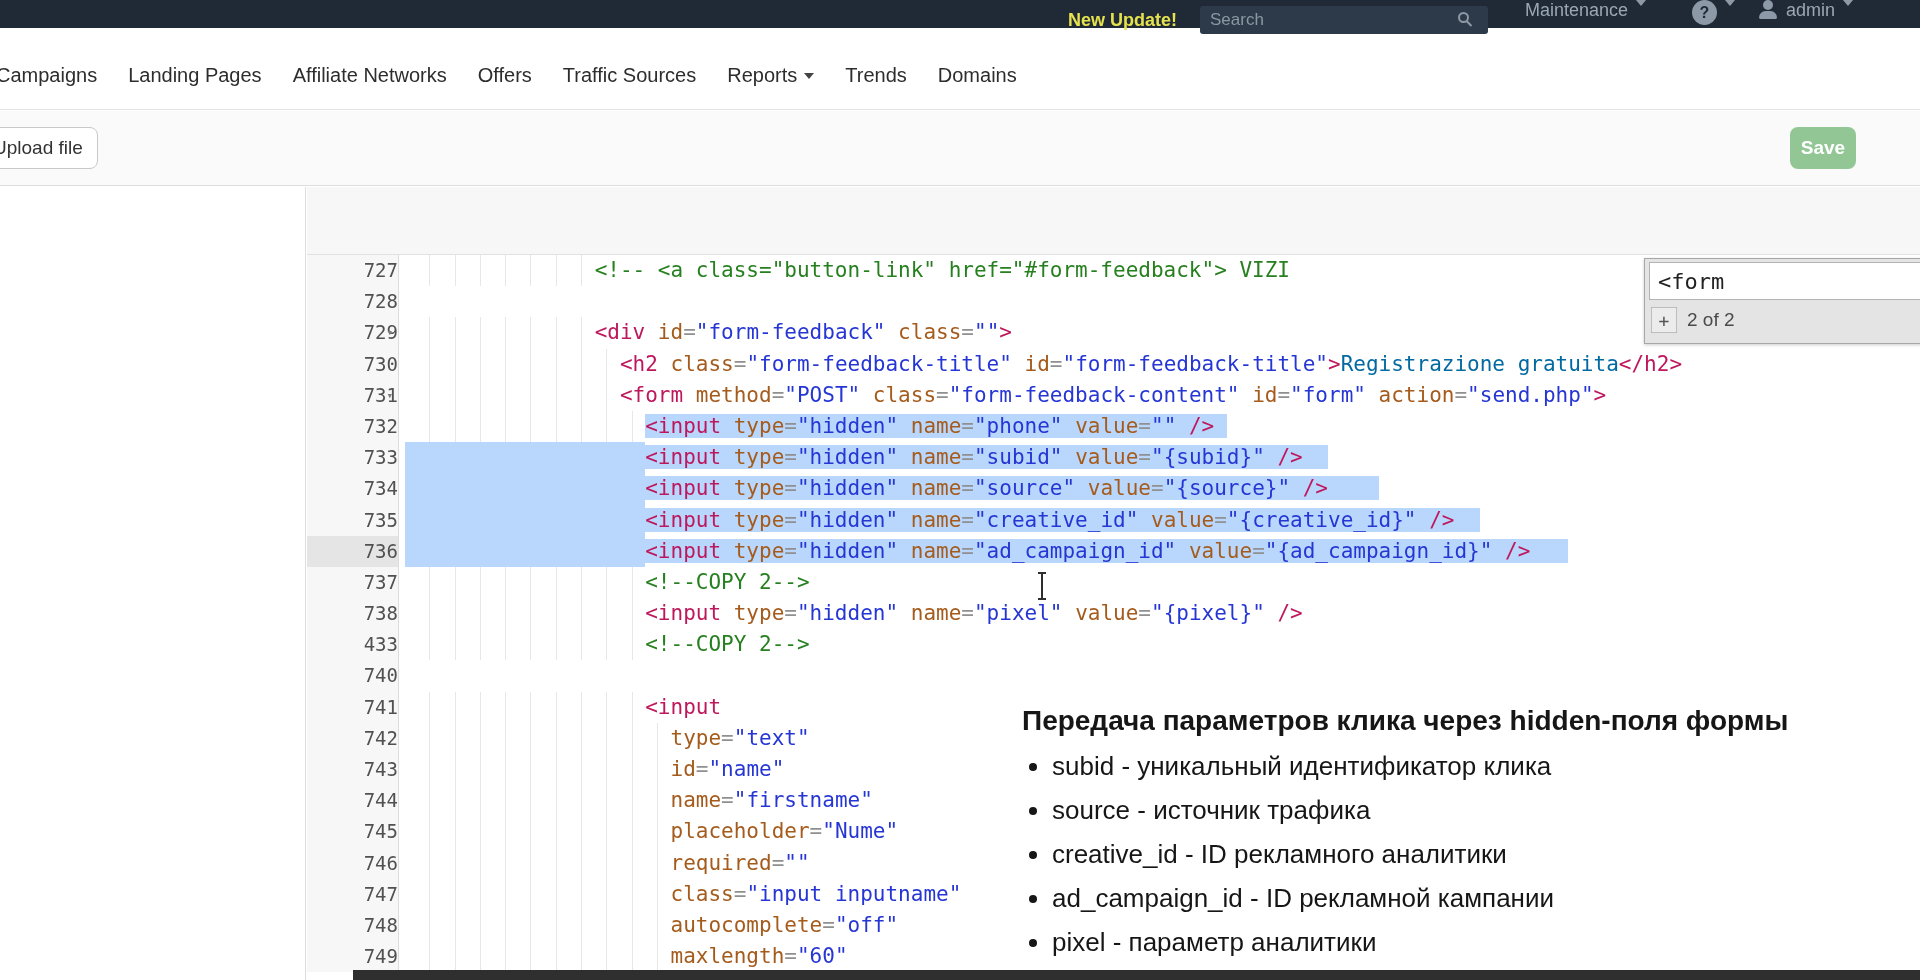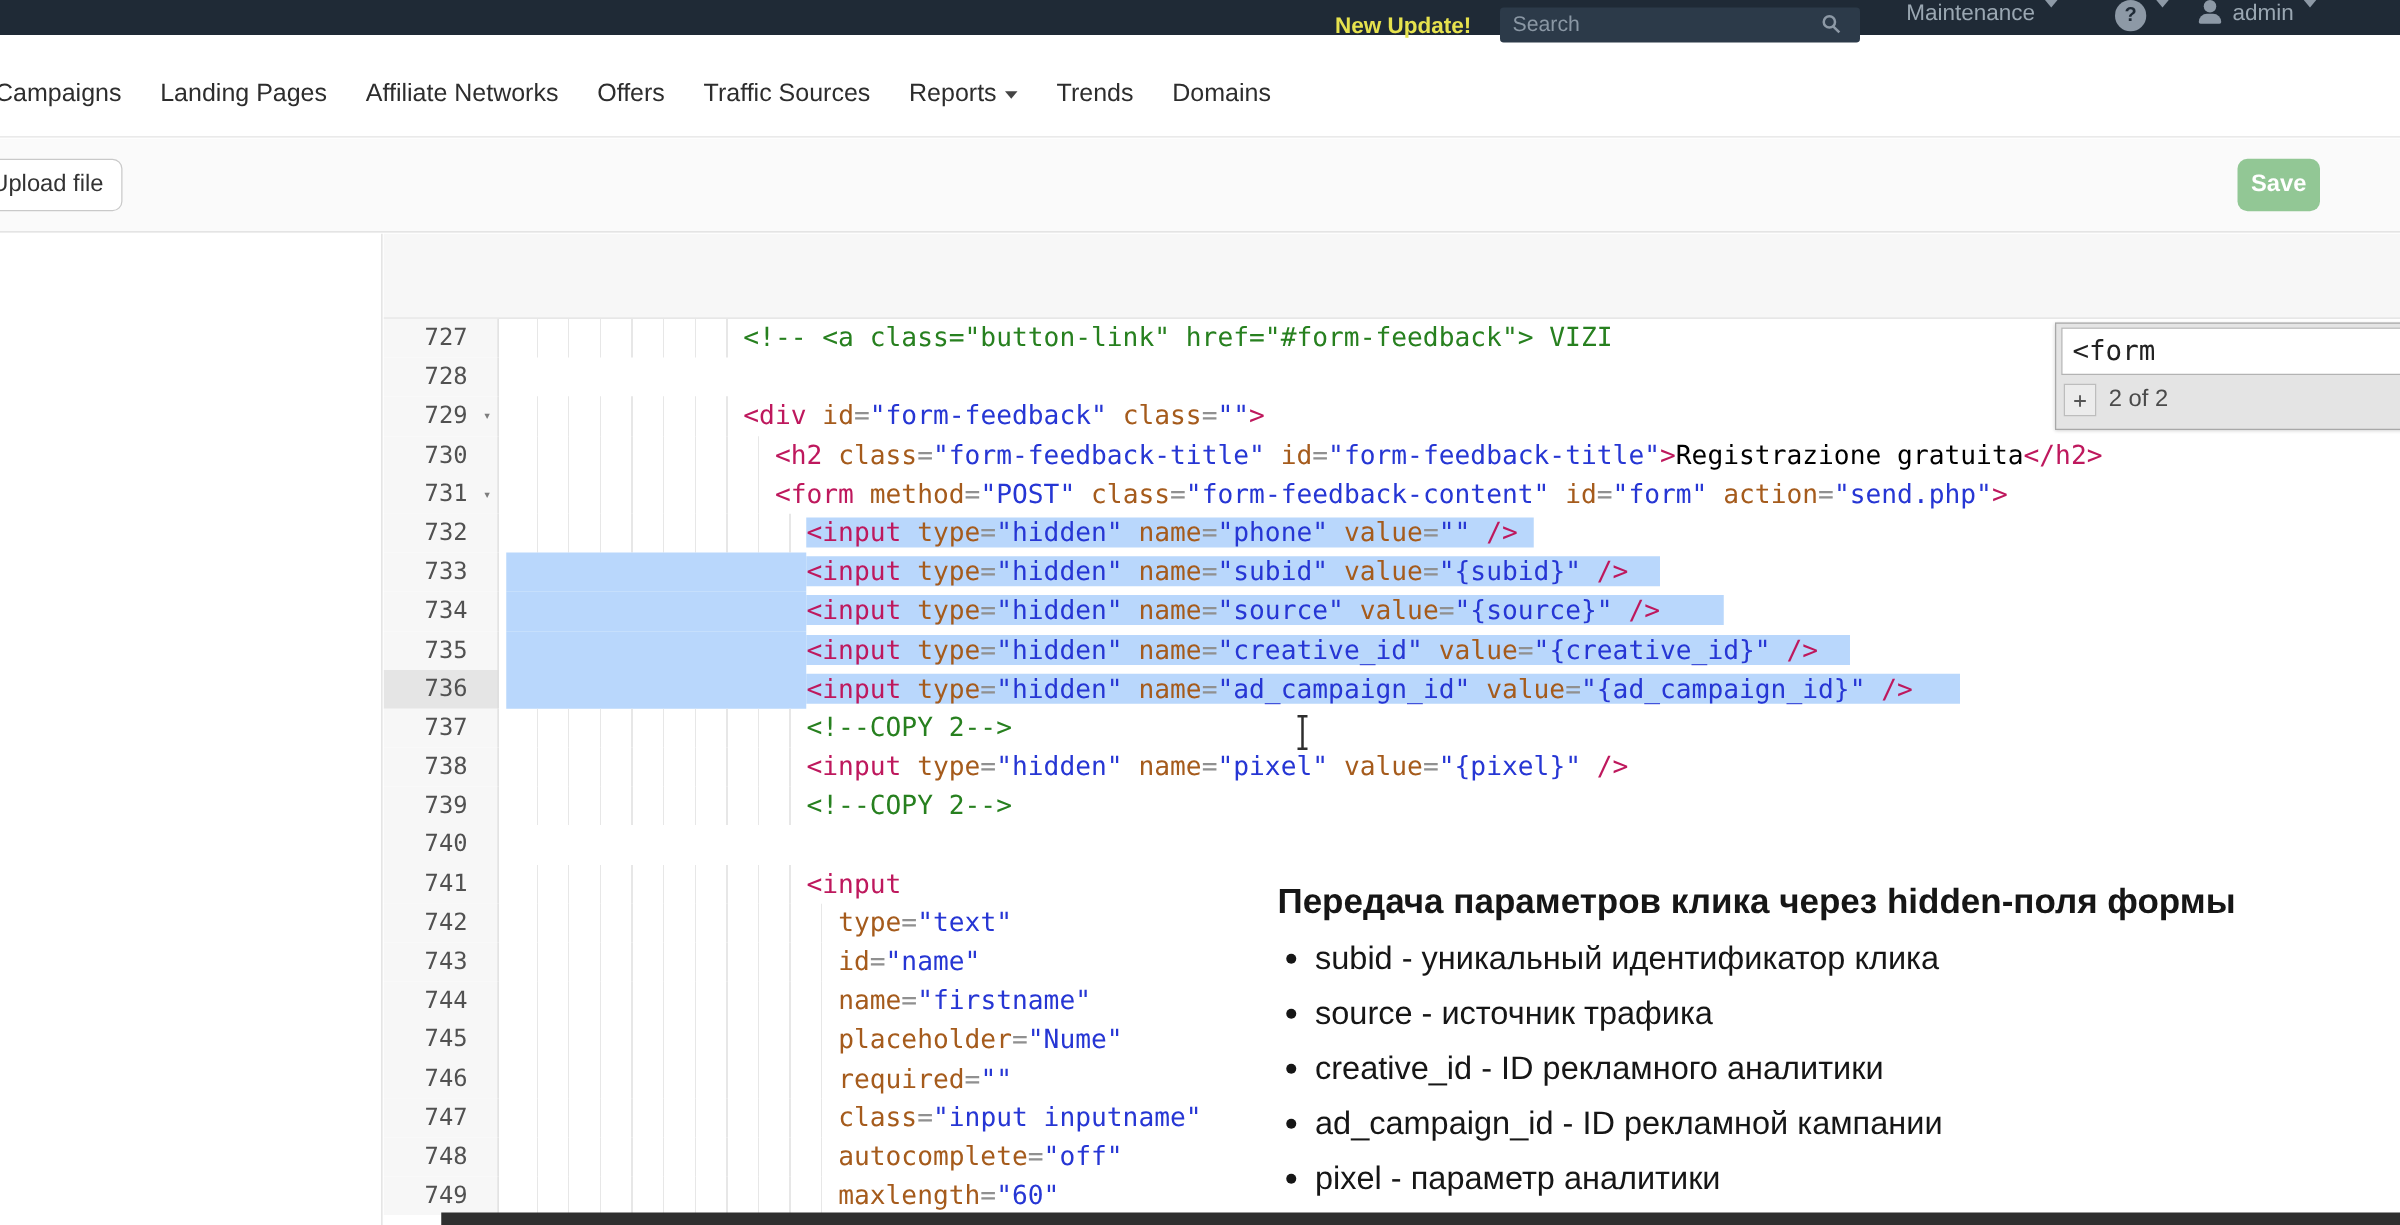--- a/index.html
+++ b/index.html
@@ -52,34 +52,34 @@
              border-right:1px solid #dddddd;}
   .editor-pane{position:absolute;left:307px;top:187px;width:1613px;height:793px;background:#ffffff;}
   .editor-header{position:absolute;left:0;top:0;width:1613px;height:68px;background:#f7f7f7;
                  border-bottom:1px solid #e1e1e1;}
 
   
   .editor-lines{position:absolute;left:0;top:68px;width:1613px;}
   .code-line{display:flex;height:31.2px;align-items:stretch;}
   .gutter-cell{flex:0 0 92px;background:#f7f7f7;border-right:1px solid #dcdcdc;position:relative;
                font-family:"DejaVu Sans Mono",monospace;font-size:19px;color:#515151;
-               text-align:right;padding-right:24px;line-height:31.2px;}
+               text-align:right;line-height:31.2px;}
   .gutter-cell.active{background:#e5e5e5;}
   .fold-icon{position:absolute;right:5px;top:0;font-size:11px;color:#7d7d7d;line-height:31.2px;}
   .code-cell{flex:1;font-family:"DejaVu Sans Mono",monospace;font-size:21px;line-height:31.2px;
              white-space:pre;padding-left:6px;color:#1c1c1c;}
   .ind{display:inline-block;height:31.2px;vertical-align:top;
        background-image:repeating-linear-gradient(to right,
          transparent 0,transparent calc(2ch - 1px),#e7e7e7 calc(2ch - 1px),#e7e7e7 2ch);}
   .tk-t{color:#be185d;}
   .tk-a{color:#a55b1c;}
   .tk-s{color:#2636d4;}
   .tk-q{color:#909090;}
   .tk-c{color:#27801f;}
-  .tk-x{color:#000000;}
+  .tk-x{color:#0369a1;}
   .sel{background:#b9d7fc;}
 
   
   .ibeam{position:absolute;left:729px;top:385px;width:12px;height:28px;pointer-events:none;
          background:linear-gradient(#2e2e2e,#2e2e2e) center/2px 100% no-repeat;}
   .ibeam::before,.ibeam::after{content:"";position:absolute;left:2px;width:8px;height:2px;background:#2e2e2e;}
   .ibeam::before{top:0;} .ibeam::after{bottom:0;}
 
   
   .search-panel{position:absolute;left:1337px;top:71px;width:578px;background:#e4e4e4;
@@ -213,21 +213,21 @@
         </div>
         <div class="code-line">
           <div class="gutter-cell">737</div>
           <div class="code-cell"><span class="ind" style="width: 19ch;"></span><span><span class="tk-c">&lt;!--COPY 2--&gt;</span></span></div>
         </div>
         <div class="code-line">
           <div class="gutter-cell">738</div>
           <div class="code-cell"><span class="ind" style="width: 19ch;"></span><span><span class="tk-t">&lt;input</span><span class="tk-a"> type</span><span class="tk-q">=</span><span class="tk-s">"hidden"</span><span class="tk-a"> name</span><span class="tk-q">=</span><span class="tk-s">"pixel"</span><span class="tk-a"> value</span><span class="tk-q">=</span><span class="tk-s">"{pixel}"</span><span class="tk-t"> /&gt;</span></span></div>
         </div>
         <div class="code-line">
-          <div class="gutter-cell">739</div>
+          <div class="gutter-cell">433</div>
           <div class="code-cell"><span class="ind" style="width: 19ch;"></span><span><span class="tk-c">&lt;!--COPY 2--&gt;</span></span></div>
         </div>
         <div class="code-line">
           <div class="gutter-cell">740</div>
           <div class="code-cell"><span></span></div>
         </div>
         <div class="code-line">
           <div class="gutter-cell">741</div>
           <div class="code-cell"><span class="ind" style="width: 19ch;"></span><span><span class="tk-t">&lt;input</span></span></div>
         </div>

